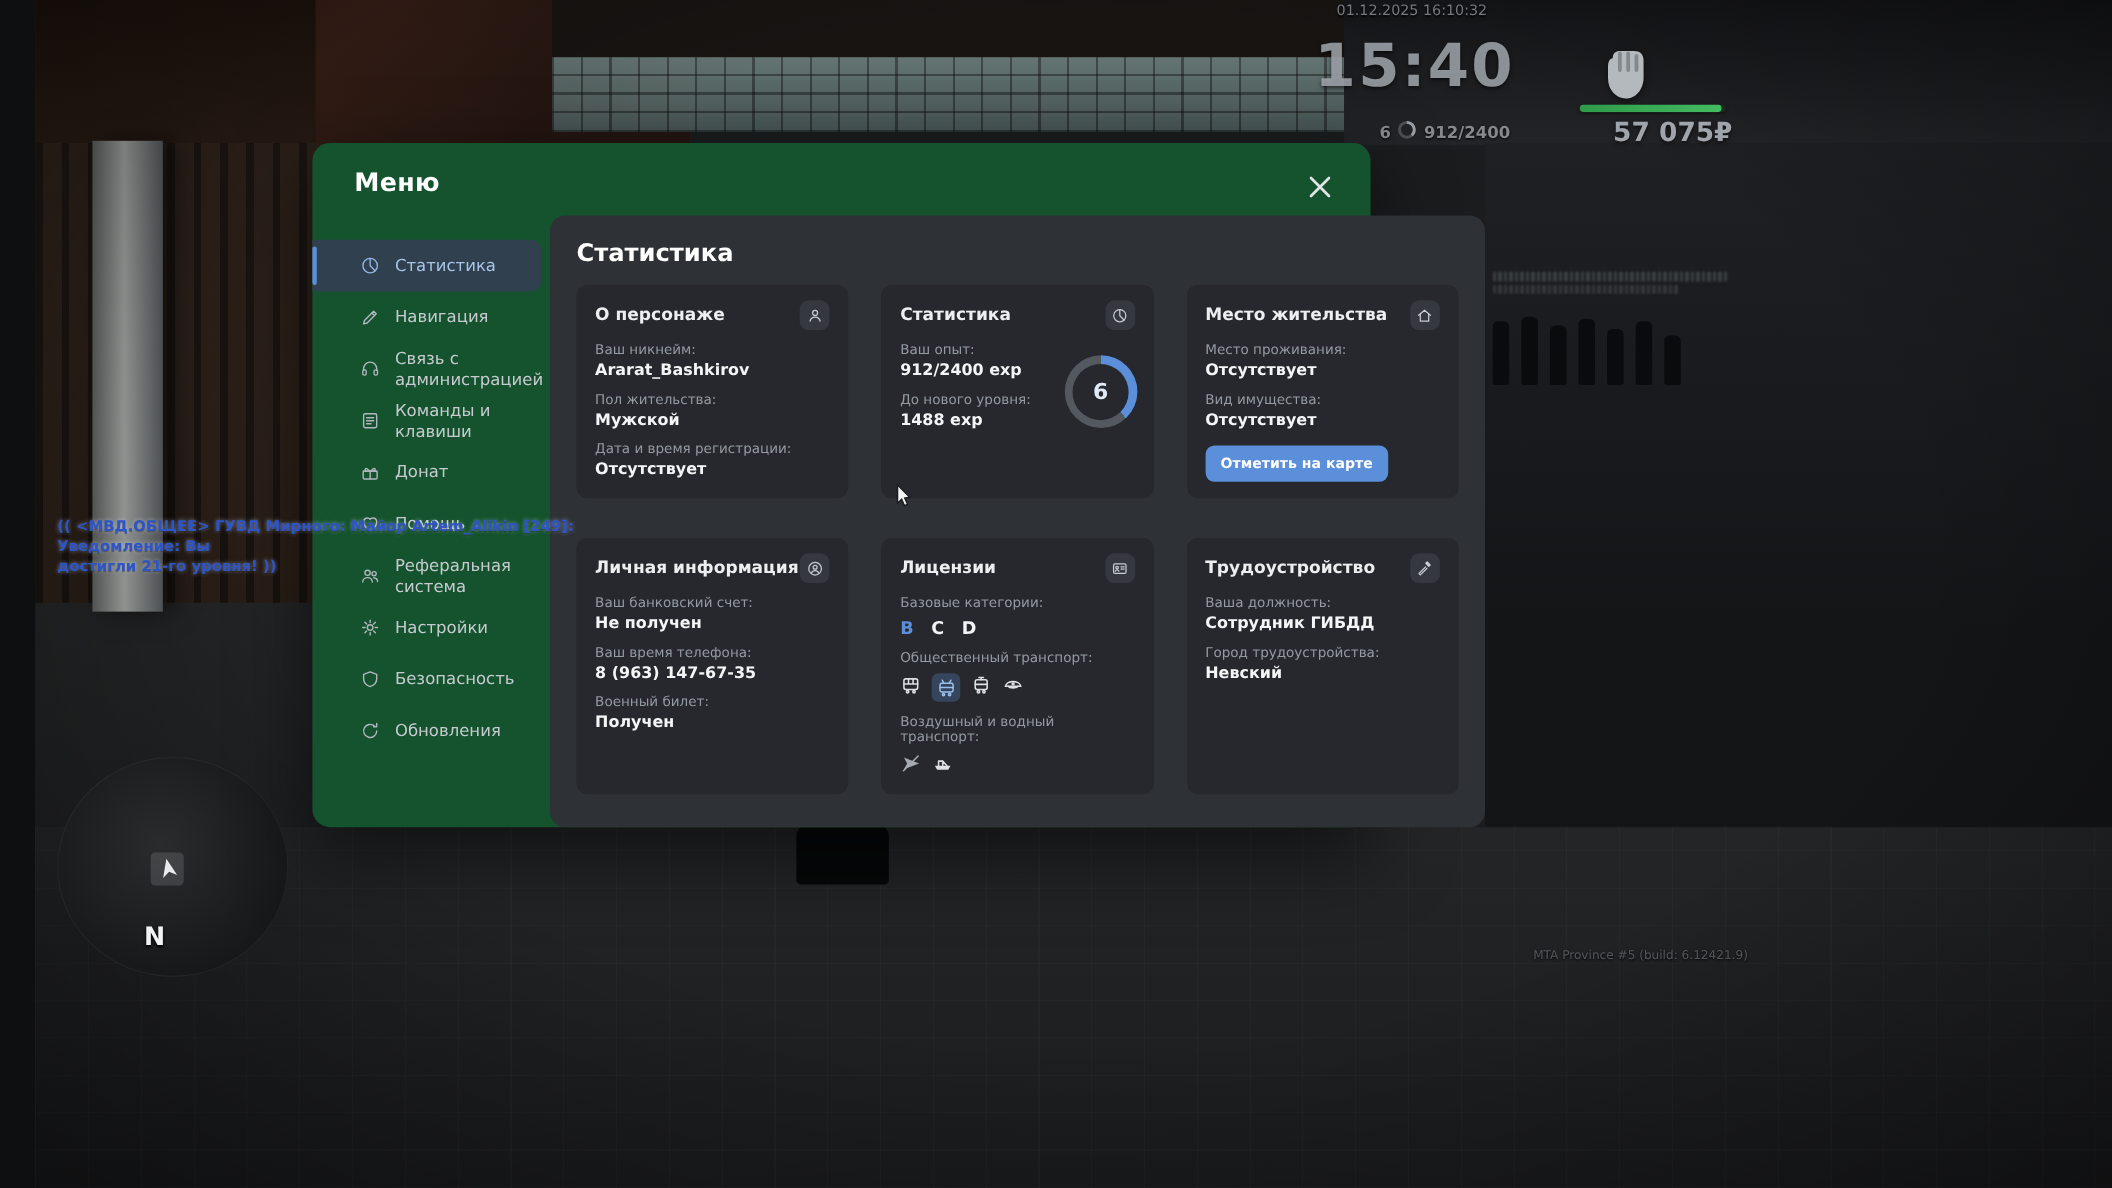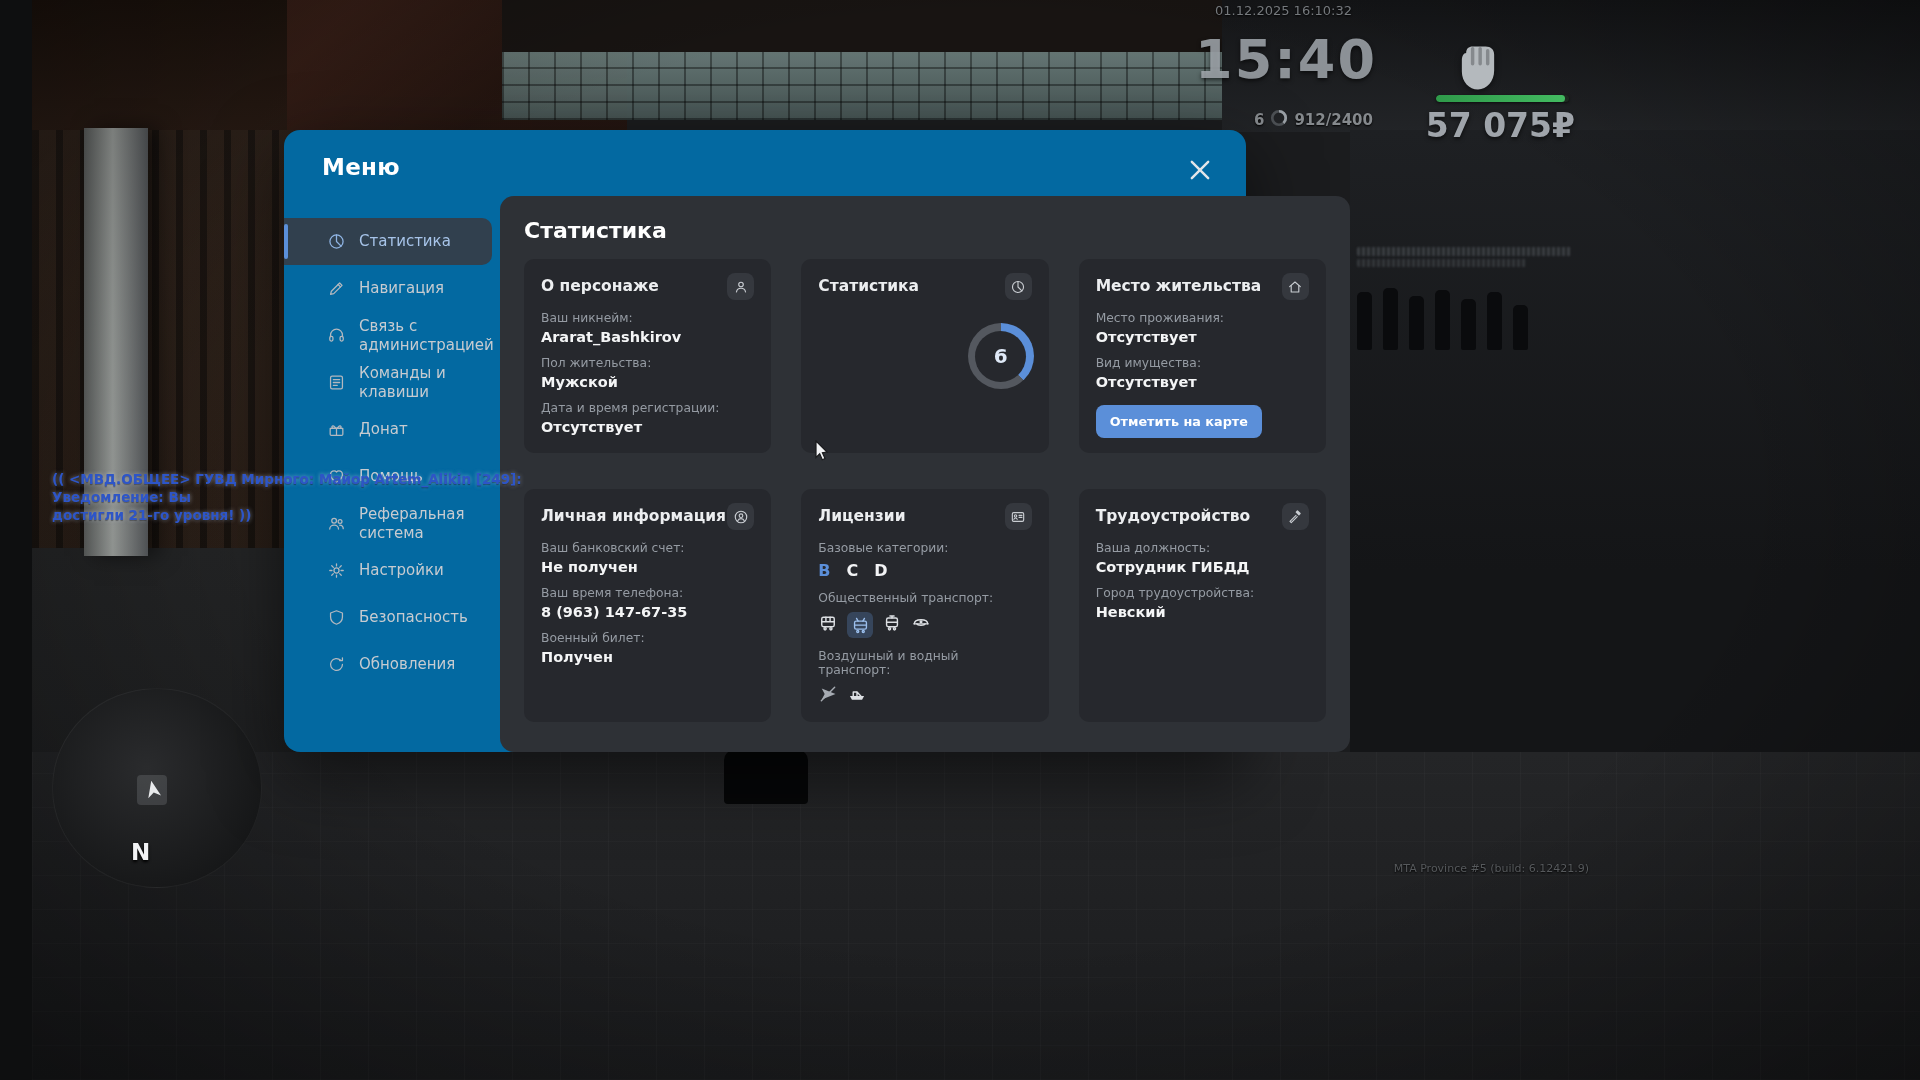--- a/index.html
+++ b/index.html
@@ -55,42 +55,42 @@
   .hud-datetime { right:600px; top:3px; font-size:13px; color:#75797d; text-shadow:0 1px 2px #000; }
   .hud-clock { right:575px; top:28px; font-size:54px; font-weight:700; letter-spacing:2px;
                color:rgba(168,174,180,.82); text-shadow:0 2px 4px rgba(0,0,0,.6); }
   .hud-fist { left:1420px; top:40px; width:52px; height:56px; filter:drop-shadow(0 2px 3px rgba(0,0,0,.5)); }
   .hud-hpbar { left:1404px; top:95px; width:133px; height:7px; border-radius:4px; background:#1d2a20;
                box-shadow:0 1px 3px rgba(0,0,0,.6); overflow:hidden; }
   .hud-hpbar i { display:block; height:100%; width:97%; background:linear-gradient(90deg,#2f9a4a,#43bb61);
                  border-radius:4px; }
   .hud-level { left:1222px; top:109px; display:flex; align-items:center; gap:6px;
                color:#85898d; font-size:15px; font-weight:700; text-shadow:0 1px 2px #000; }
-  .hud-money { right:377px; top:106px; font-size:33px; font-weight:700;
+  .hud-money { right:377px; top:106px; font-size:24px; font-weight:700;
                color:rgba(175,181,187,.9); text-shadow:0 2px 4px rgba(0,0,0,.6); }
   .hud-server { right:363px; top:862px; font-size:11px; color:#56595c; text-shadow:0 1px 2px #000; }
 
   .chat { position:absolute; left:20px; top:470px; width:500px; z-index:60;
           font-size:13.5px; font-weight:700; color:#2d55c8; line-height:1.35;
           text-shadow:0 0 4px rgba(226,236,255,.5), 0 1px 1px rgba(0,0,0,.45); }
 
   .minimap { position:absolute; left:20px; top:688px; width:208px; height:198px; z-index:10;
              border-radius:50%; overflow:hidden; border:1px solid rgba(255,255,255,.05);
              background:radial-gradient(circle at 45% 40%, #2a2b2d, #151617 80%); }
   .mm-box { position:absolute; left:84px; top:86px; width:30px; height:30px; border-radius:4px;
             background:rgba(160,165,170,.22); }
   .mm-arrow { position:absolute; left:88px; top:88px; width:24px; height:24px; transform:rotate(-12deg); }
   .mm-n { position:absolute; left:78px; top:150px; font-size:23px; font-weight:800; color:#f2f3f5;
           text-shadow:0 2px 3px #000; }
 
   .cursor { position:absolute; left:782px; top:440px; width:17px; height:22px; z-index:100; }
 
   
   .menu { position:absolute; left:252px; top:130px; width:962px; height:622px; z-index:30;
-          background:#0369a1; border-radius:16px; box-shadow:0 24px 70px rgba(0,0,0,.55); }
+          background:#14532d; border-radius:16px; box-shadow:0 24px 70px rgba(0,0,0,.55); }
   .menu-title { position:absolute; left:38px; top:24px; font-size:23px; font-weight:700;
                 color:#fff; letter-spacing:.3px; }
   .menu-close { position:absolute; right:32px; top:26px; width:28px; height:28px; color:#e3e6e9; cursor:pointer; }
 
   .sidebar { position:absolute; left:0; top:66px; width:216px; height:556px; padding-top:22px;
              box-sizing:border-box; }
   .side-item { display:flex; align-items:center; gap:13px; min-height:47px;
                padding:4px 12px 4px 42px; margin-right:8px; box-sizing:border-box;
                color:#c7cbd0; font-size:15px; line-height:1.25; cursor:pointer;
                border-radius:0 10px 10px 0; position:relative; }
@@ -336,20 +336,26 @@
         <div class="card">
           <div class="card-head">
             <div class="card-title">Статистика</div>
             <div class="card-iconbox">
               <svg viewBox="0 0 24 24">
                   <circle cx="12" cy="12" r="8.3"></circle>
                   <path d="M12 3.7V12l5.8 5.9"></path>
                 </svg>
               </div>
           </div>
+          <div class="stats-fields">
+            <div class="f-label">Ваш опыт:</div>
+            <div class="f-value">912/2400 exp</div>
+            <div class="f-label">До нового уровня:</div>
+            <div class="f-value">1488 exp</div>
+          </div>
           <div class="stats-ring" style="background: conic-gradient(rgb(91, 143, 217) 0deg, rgb(91, 143, 217) 38%, rgb(84, 88, 95) 38%, rgb(84, 88, 95) 100%);">
             <div class="stats-ring-inner">
               <span>6</span>
             </div>
           </div>
         </div>
 
         <div class="card">
           <div class="card-head">
             <div class="card-title">Место жительства</div>

